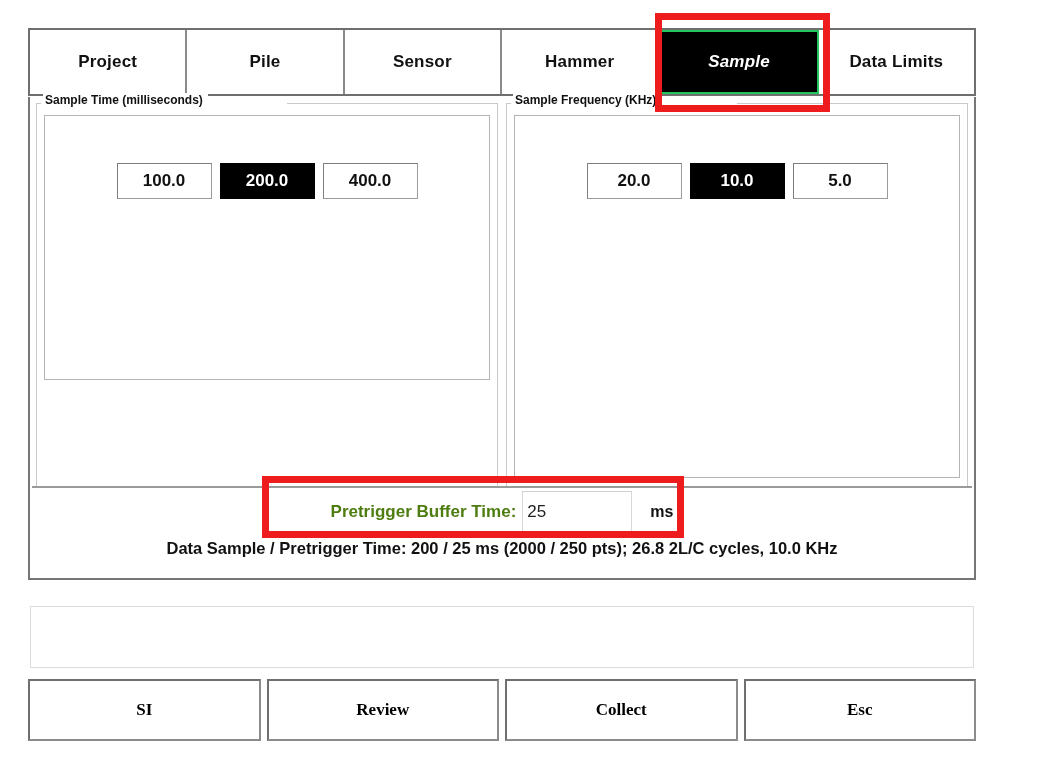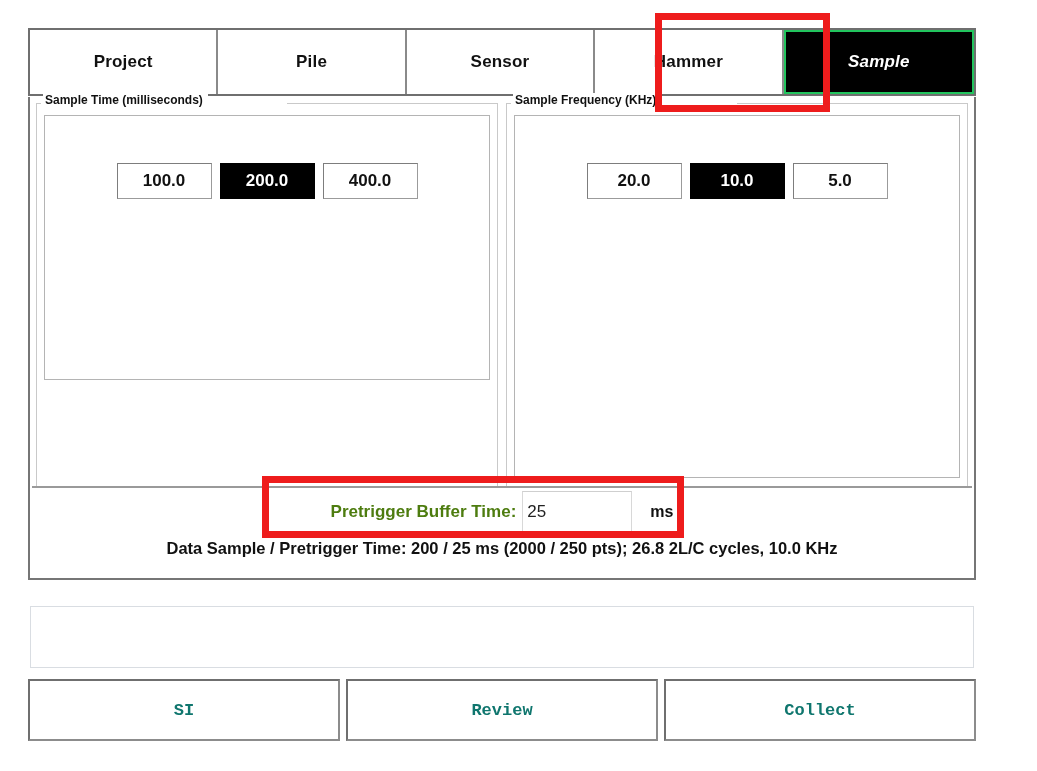--- a/index.html
+++ b/index.html
@@ -232,24 +232,24 @@
     display: flex;
     gap: 6px;
   }
   .bottombtn {
     flex: 1 1 0;
     box-sizing: border-box;
     border: 2px solid #6f6f6f;
     border-right-color: #8c8c8c;
     border-bottom-color: #8c8c8c;
     background: #ffffff;
-    color: #0f766e;
-    font-size: 17px;
-    font-weight: bold;
-    font-family: Liberation Mono, monospace;
+    color: #000000;
+    font-size: 17px;
+    font-weight: bold;
+    font-family: Liberation Serif, serif;
     display: flex;
     align-items: center;
     justify-content: center;
   }
 
   
   .annot {
     position: absolute;
     border: 7px solid #ee1c1c;
     box-sizing: border-box;
@@ -272,20 +272,23 @@
       <span>Pile</span>
     </div>
     <div class="tab">
       <span>Sensor</span>
     </div>
     <div class="tab">
       <span>Hammer</span>
     </div>
     <div class="tab selected">
       <span>Sample</span>
+    </div>
+    <div class="tab">
+      <span>Data Limits</span>
     </div>
   </div>
 
   <div class="panel">
 
     <div class="groups">
 
       <div class="groupbox left">
         <div class="group-topline-left"></div>
         <div class="group-topline-right" style="width:calc(100% - 250px)"></div>
@@ -326,18 +329,19 @@
 
     <div class="status-line">Data Sample / Pretrigger Time: 200 / 25 ms (2000 / 250 pts); 26.8 2L/C cycles, 10.0 KHz</div>
   </div>
 
   <div class="messagebox"></div>
 
   <div class="bottombar">
     <button class="bottombtn">SI</button>
     <button class="bottombtn">Review</button>
     <button class="bottombtn">Collect</button>
+    <button class="bottombtn">Esc</button>
   </div>
 
   <div class="annot" id="annot-sample-tab"></div>
   <div class="annot" id="annot-pretrigger"></div>
 
 </div>
 
 </body></html>

